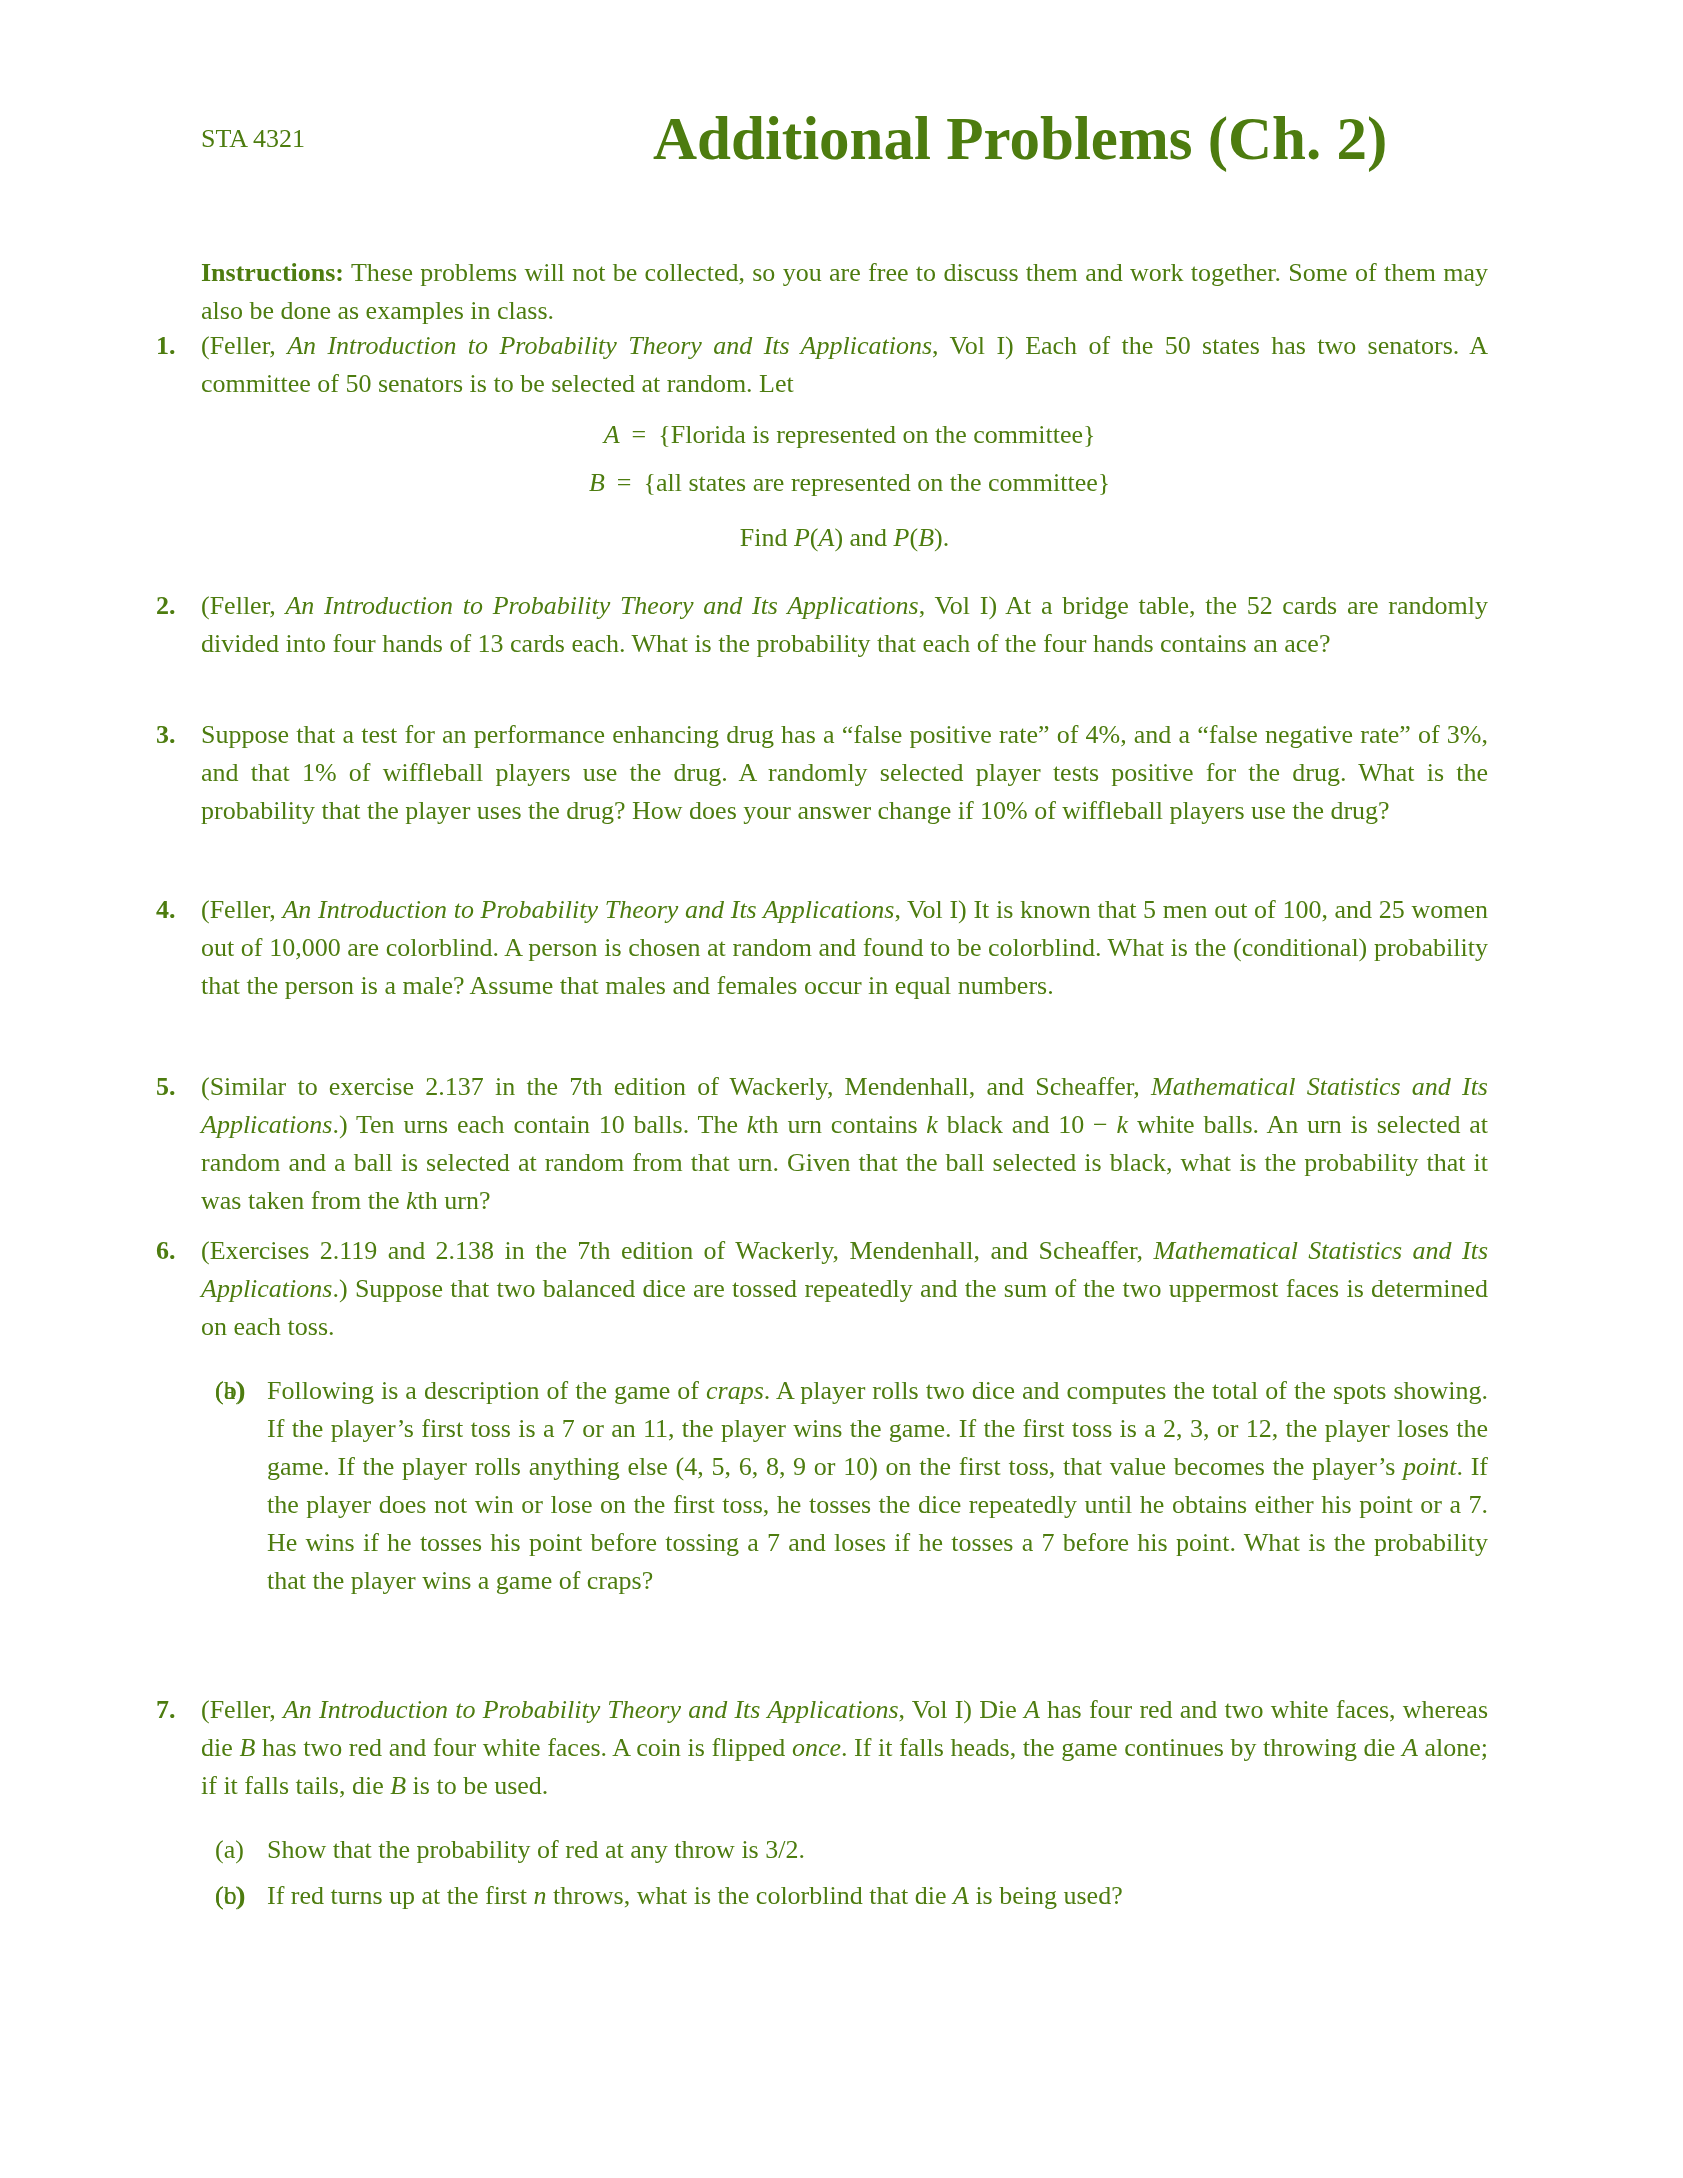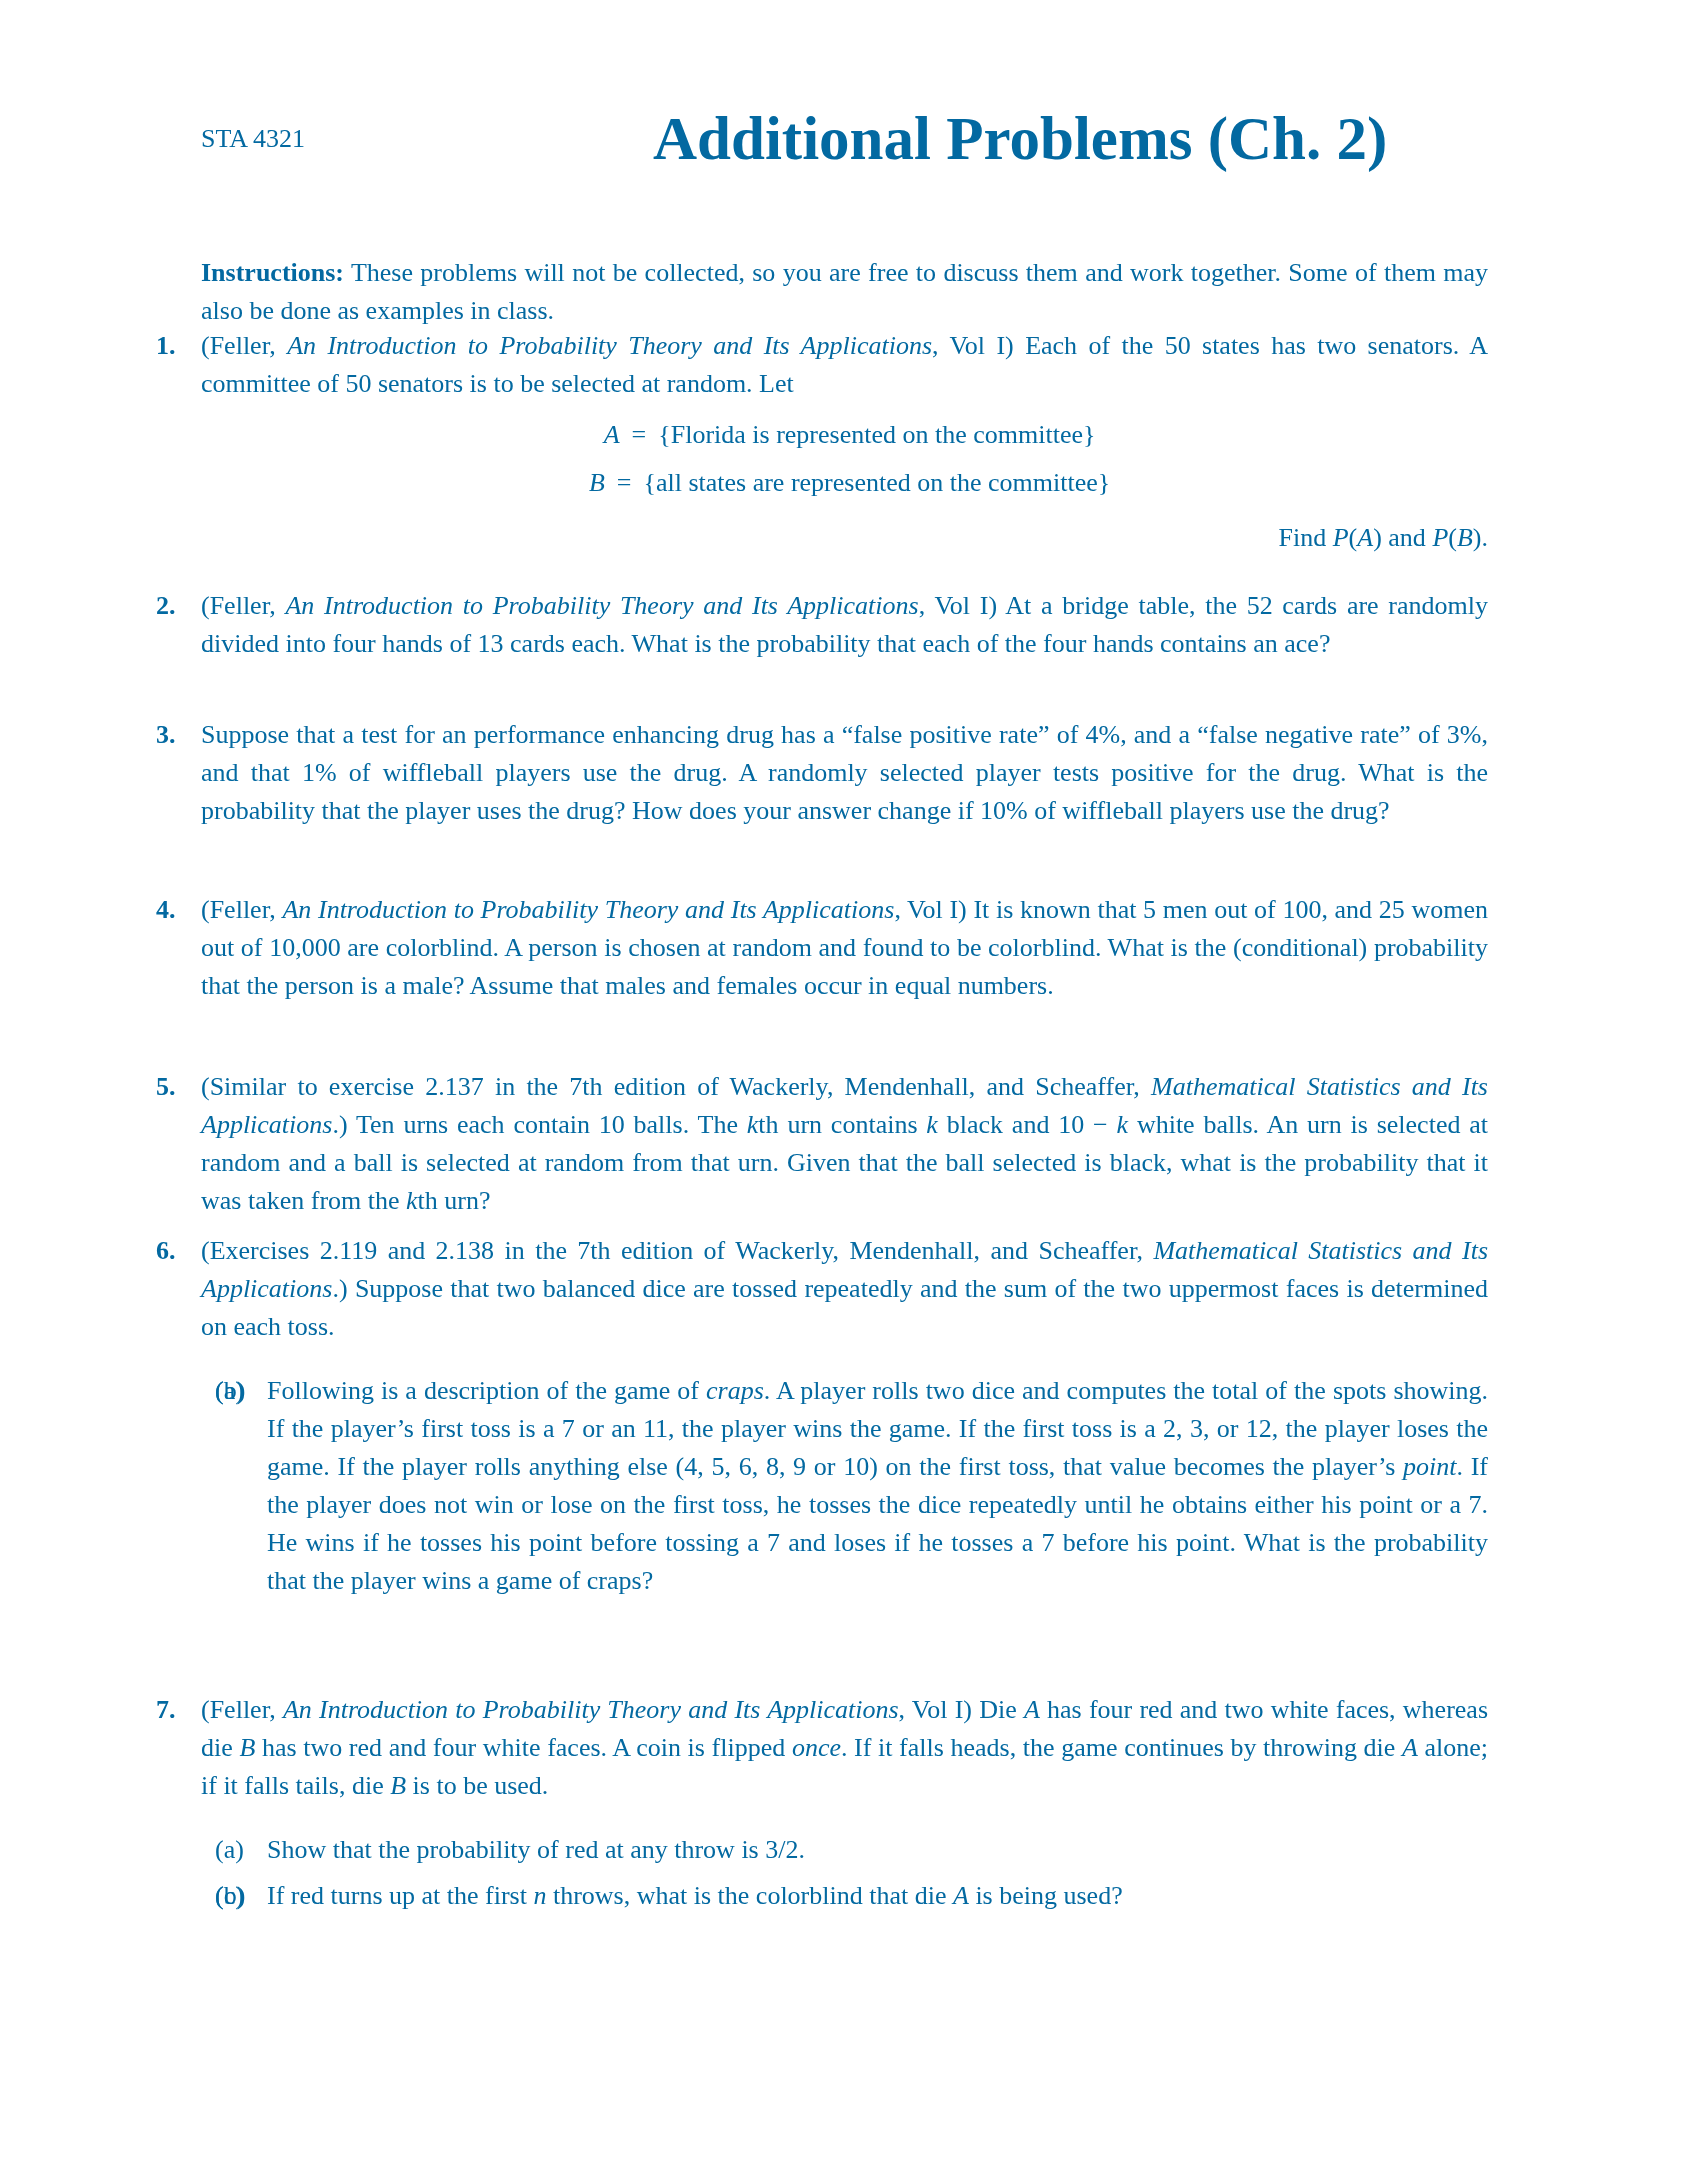--- a/index.html
+++ b/index.html
@@ -1,18 +1,18 @@
 <!DOCTYPE html>
 <html><head>
 <meta charset="utf-8">
 <style>
   html,body{margin:0;padding:0;background:#e8e8e8;}
   .page{
     position:relative;width:1683px;height:2178px;background:#ffffff;
-    color:#0369a1;font-family:"Liberation Serif","DejaVu Serif",serif;
+    color:#4d7c0f;font-family:"Liberation Serif","DejaVu Serif",serif;
     overflow:hidden;
   }
   .content{
     position:absolute;left:201px;top:0;width:1287px;
     font-size:26px;line-height:38px;
   }
   .block{position:absolute;left:0;right:0;}
   .it{font-style:italic;}
   
   .doc-header{top:119px;}
@@ -31,21 +31,21 @@
   .pnum{
     position:absolute;left:-45px;width:40px;text-align:left;
     font-weight:bold;
   }
   .pbody{display:block;}
   
   .eqblock{margin-top:8px;display:flex;flex-direction:column;align-items:center;text-align:left;}
   .eqrow{display:flex;line-height:48px;}
   .eqlhs{font-style:italic;min-width:26px;text-align:right;}
   .eqrel{padding:0 12px;}
-  .after{margin-top:12px;text-align:right;}
+  .after{margin-top:12px;text-align:center;}
   
   .subitems{margin-top:26px;}
   .sub{position:relative;padding-left:66px;text-align:justify;margin-top:8px;}
   .sub:first-child{margin-top:0;}
   .sublabel{position:absolute;left:14px;top:0;width:50px;text-align:left;}
 </style>
 </head>
 <body>
 
 <div class="page">

